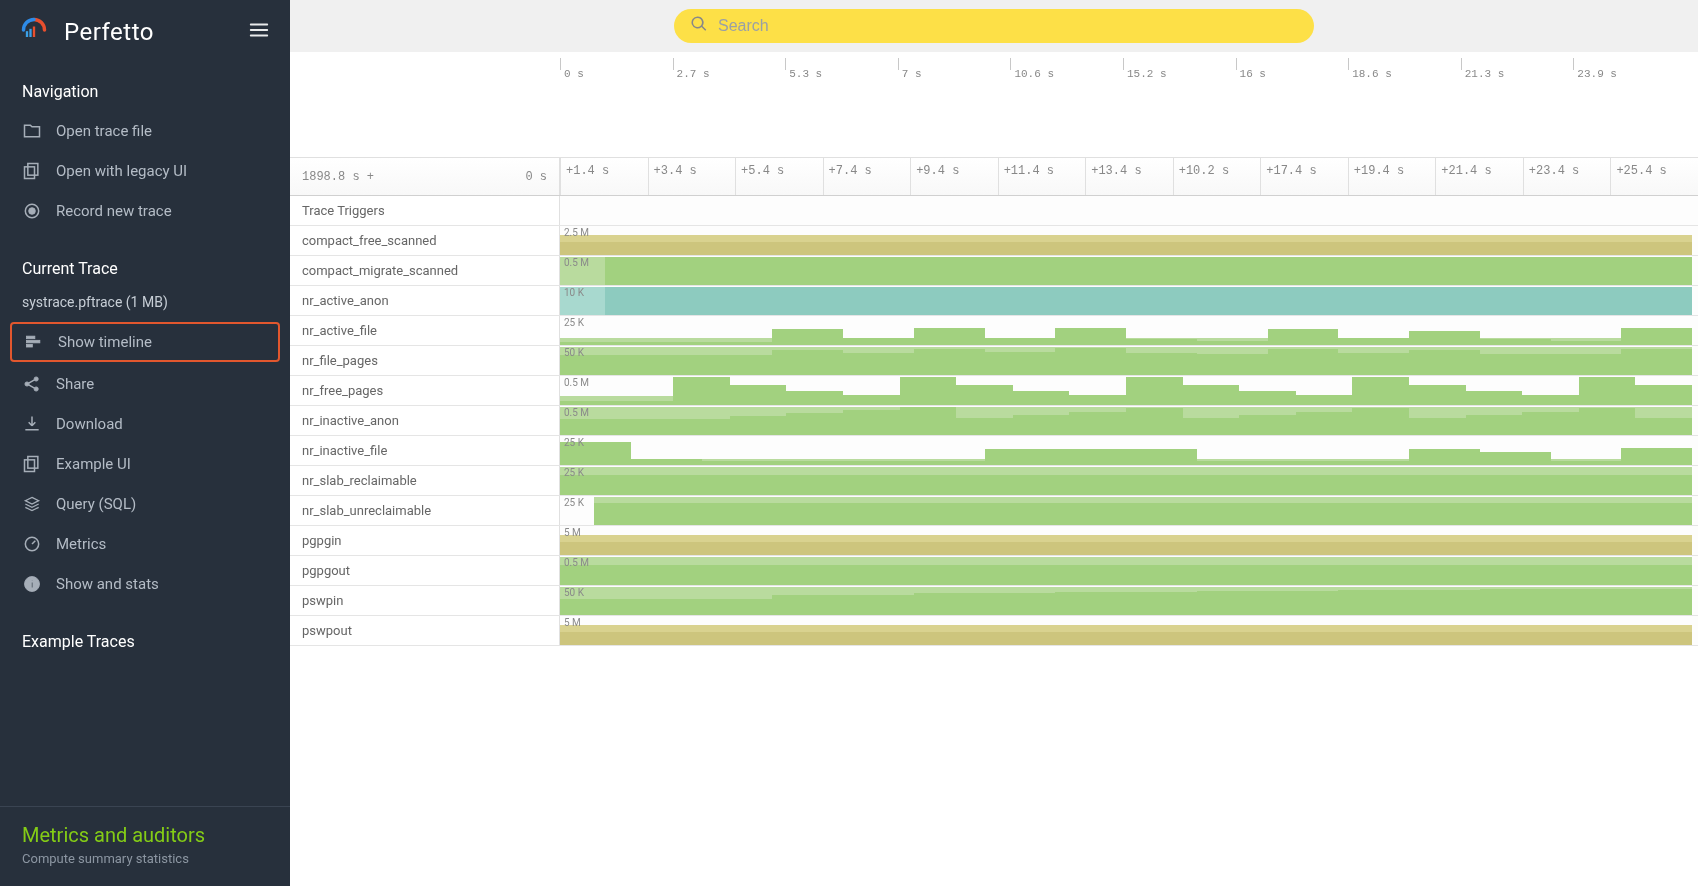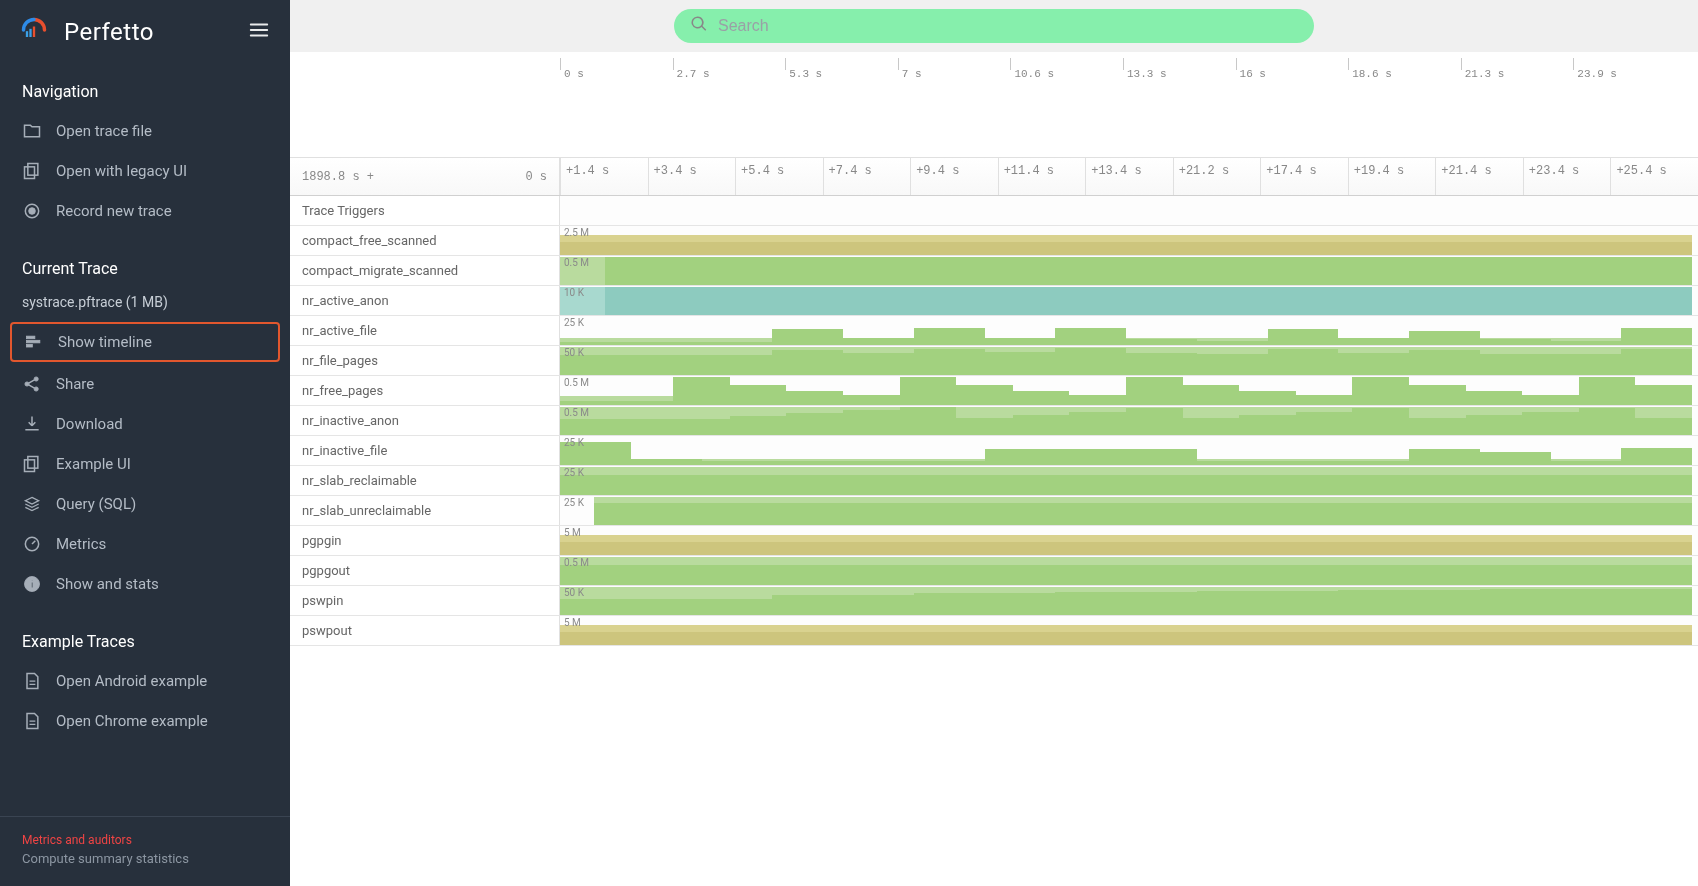--- a/index.html
+++ b/index.html
@@ -56,36 +56,36 @@
   margin: 2px 10px;
   padding: 8px 12px;
   background: #27303c;
 }
 .sb-icon { width: 20px; height: 20px; display: flex; align-items: center; justify-content: center; opacity: 0.9; }
 .sb-icon svg { width: 20px; height: 20px; fill: #b4bcc6; stroke: #b4bcc6; }
 .sb-footer {
   border-top: 1px solid #3a4452;
   padding: 16px 22px 20px 22px;
 }
-.sb-footer-title { font-size: 12px; color: #ef4444; margin-bottom: 4px; }
+.sb-footer-title { font-size: 20px; color: #84cc16; margin-bottom: 4px; }
 .sb-footer-sub { font-size: 13px; color: #8c96a2; }
 
 .main { flex: 1; display: flex; flex-direction: column; background: #fff; }
 .topbar {
   height: 52px;
   background: #f0f0f0;
   display: flex;
   align-items: center;
   padding: 0 20px;
 }
 .search {
   margin: 0 auto;
   width: 640px;
   height: 34px;
-  background: #86efac;
+  background: #fde047;
   border-radius: 17px;
   display: flex;
   align-items: center;
   padding: 0 16px;
   gap: 10px;
 }
 .search input {
   border: none;
   outline: none;
   font-size: 16px;
@@ -329,40 +329,20 @@
                   <text x="12" y="17" text-anchor="middle" font-size="14" fill="#27303c" font-family="Arial" font-weight="bold">i</text>
                 </svg>
               </span>
               <span>Show and stats</span>
             </div>
           </div>
       </div>
 
       <div class="sb-section">
         <div class="sb-section-title">Example Traces</div>
-        <div id="example-items">
-            <div class="sb-item">
-              <span class="sb-icon">
-                <svg viewBox="0 0 24 24">
-                  <path d="M6 3h9l4 4v14H6z" fill="none" stroke="#b4bcc6" stroke-width="1.8"></path>
-                  <path d="M9 12h7M9 16h7" stroke="#b4bcc6" stroke-width="1.5"></path>
-                </svg>
-              </span>
-              <span>Open Android example</span>
-            </div>
-            <div class="sb-item">
-              <span class="sb-icon">
-                <svg viewBox="0 0 24 24">
-                  <path d="M6 3h9l4 4v14H6z" fill="none" stroke="#b4bcc6" stroke-width="1.8"></path>
-                  <path d="M9 12h7M9 16h7" stroke="#b4bcc6" stroke-width="1.5"></path>
-                </svg>
-              </span>
-              <span>Open Chrome example</span>
-            </div>
-          </div>
       </div>
     </div>
 
     <div class="sb-footer">
       <div class="sb-footer-title">Metrics and auditors</div>
       <div class="sb-footer-sub">Compute summary statistics</div>
     </div>
   </aside>
 
   <main class="main">
@@ -389,21 +369,21 @@
             <div class="tick">
               <span>5.3 s</span>
             </div>
             <div class="tick">
               <span>7 s</span>
             </div>
             <div class="tick">
               <span>10.6 s</span>
             </div>
             <div class="tick">
-              <span>13.3 s</span>
+              <span>15.2 s</span>
             </div>
             <div class="tick">
               <span>16 s</span>
             </div>
             <div class="tick">
               <span>18.6 s</span>
             </div>
             <div class="tick">
               <span>21.3 s</span>
             </div>
@@ -418,21 +398,21 @@
           <span>0 s</span>
         </div>
         <div class="rb-ticks" id="ruler-bottom-ticks">
             <div class="rtick">+1.4 s</div>
             <div class="rtick">+3.4 s</div>
             <div class="rtick">+5.4 s</div>
             <div class="rtick">+7.4 s</div>
             <div class="rtick">+9.4 s</div>
             <div class="rtick">+11.4 s</div>
             <div class="rtick">+13.4 s</div>
-            <div class="rtick">+21.2 s</div>
+            <div class="rtick">+10.2 s</div>
             <div class="rtick">+17.4 s</div>
             <div class="rtick">+19.4 s</div>
             <div class="rtick">+21.4 s</div>
             <div class="rtick">+23.4 s</div>
             <div class="rtick">+25.4 s</div>
           </div>
       </div>
     </div>
 
     <div class="track-area" id="tracks">

